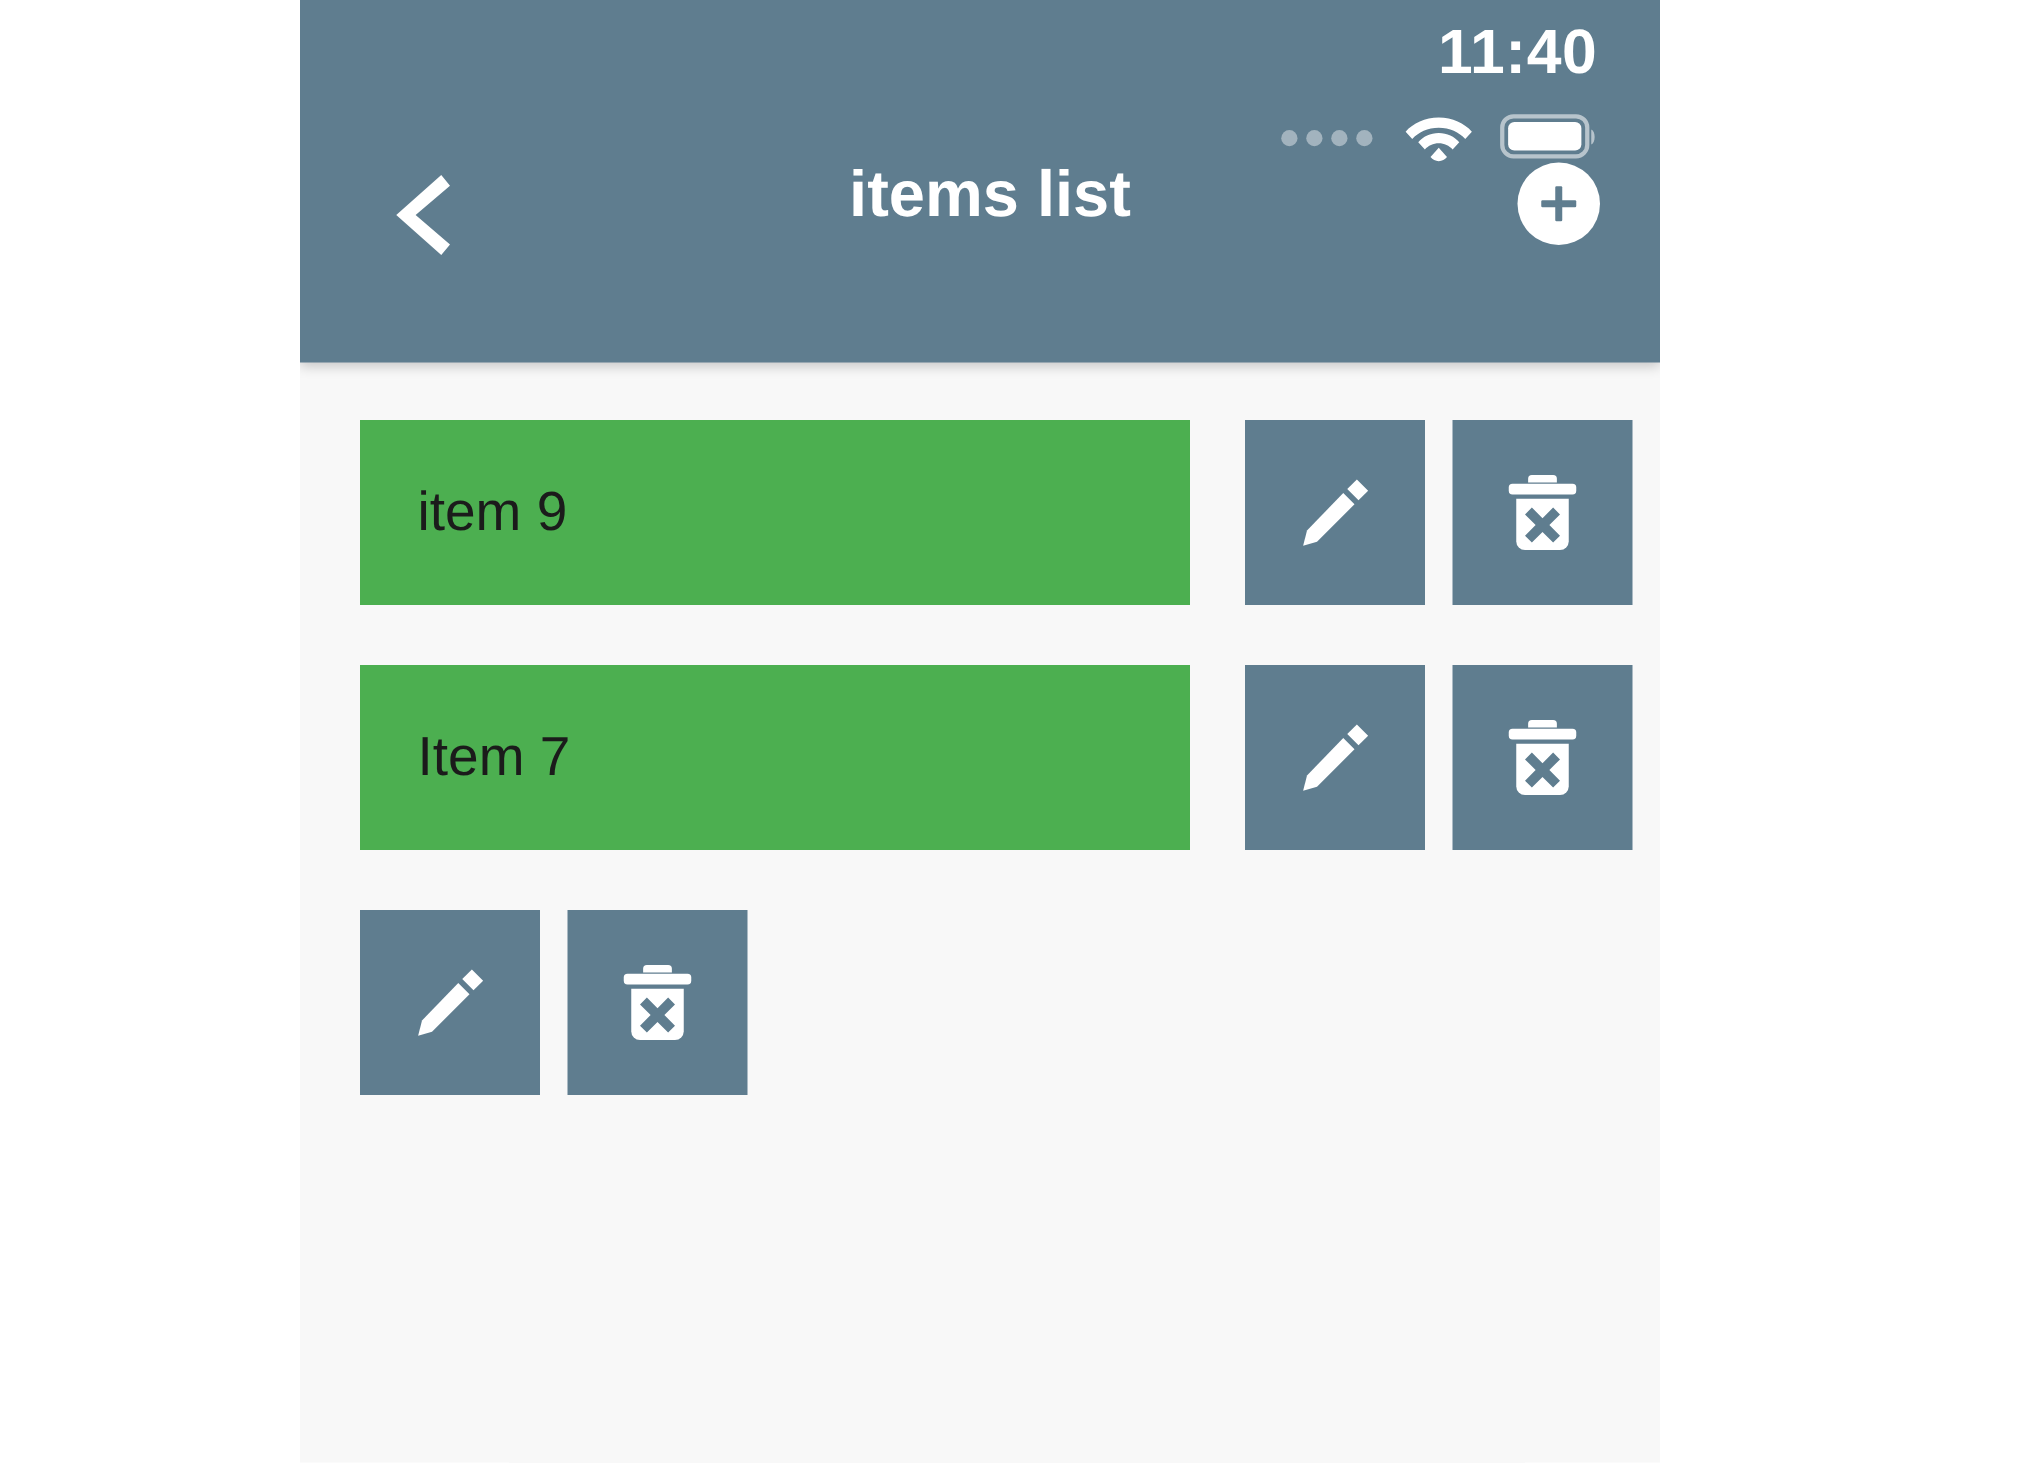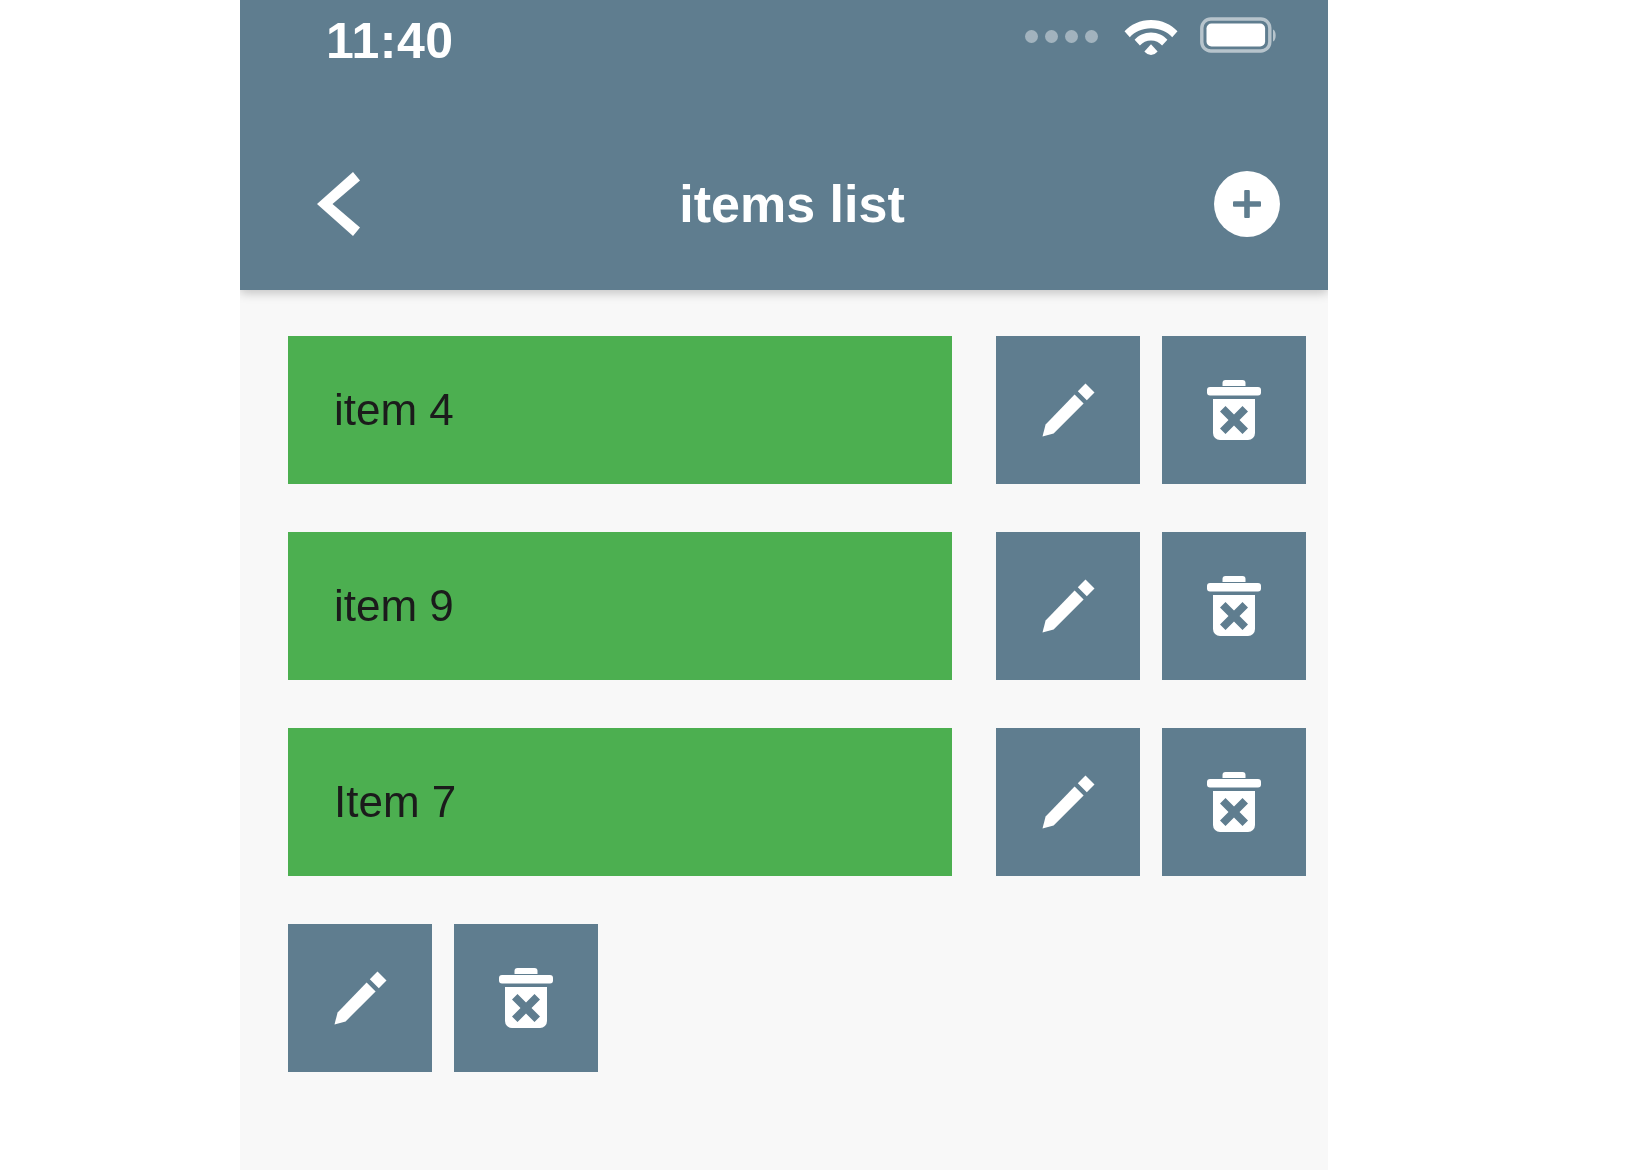--- a/index.html
+++ b/index.html
@@ -42,24 +42,25 @@
     z-index: 5;
   }
 
   
   .statusbar {
     position: absolute;
     left: 0; top: 0;
     width: 100%;
     height: 130px;
     display: flex;
-    align-items: flex-start;
+    align-items: flex-end;
     justify-content: space-between;
     padding: 12px 50px 0 86px;
     box-sizing: border-box;
+    flex-direction: column;
   }
   .status-time {
     color: #ffffff;
     font-size: 50px;
     font-weight: 700;
     letter-spacing: 0.5px;
     line-height: 1;
     margin-top: 4px;
   }
   .status-right {
@@ -85,21 +86,21 @@
   .battery-icon { display:block; }
 
   
   .navrow {
     position: absolute;
     left: 0;
     top: 130px;
     width: 100%;
     height: 160px;
     display: flex;
-    align-items: center;
+    align-items: flex-start;
     padding: 0 38px 12px 56px;
     box-sizing: border-box;
   }
   .back-btn {
     width: 84px;
     height: 84px;
     display: flex;
     align-items: center;
     justify-content: center;
     flex: 0 0 auto;
@@ -212,86 +213,69 @@
           <svg width="40" height="40" viewBox="0 0 40 40">
             <rect x="17.2" y="6" width="5.6" height="28" rx="1" fill="#5f7d8f"></rect>
             <rect x="6" y="17.2" width="28" height="5.6" rx="1" fill="#5f7d8f"></rect>
           </svg>
         </div>
       </div>
     </div>
 
     <div class="list">
 
+
       <div class="row">
-        <div class="row-label">item 4</div>
+        <div class="row-label">item 9</div>
         <div class="action-btn edit">
           <svg width="66" height="66" viewBox="0 0 66 66">
             <path d="M50.5 6.5 L59.5 15.5 L51.8 23.2 L42.8 14.2 Z" fill="#ffffff"></path>
             <path d="M39.6 17.4 L48.6 26.4 L18.6 56.4 L7.5 59.5 L10.6 47.4 Z" fill="#ffffff"></path>
           </svg>
         </div>
         <div class="action-btn delete">
           <svg width="58" height="66" viewBox="0 0 58 66">
             <path d="M20.5 3 h17 a3 3 0 0 1 3 3 v3 h-23 v-3 a3 3 0 0 1 3 -3 z" fill="#ffffff"></path>
             <rect x="2" y="10" width="54" height="8.5" rx="3" fill="#ffffff"></rect>
             <path d="M8 22 h42 v34 a7 7 0 0 1 -7 7 h-28 a7 7 0 0 1 -7 -7 z" fill="#ffffff"></path>
             <path d="M20.5 29 L29 37.5 L37.5 29 L43 34.5 L34.5 43 L43 51.5 L37.5 57 L29 48.5 L20.5 57 L15 51.5 L23.5 43 L15 34.5 Z" fill="#5f7d8f"></path>
           </svg>
         </div>
       </div>
 
       <div class="row">
-        <div class="row-label">item 9</div>
+        <div class="row-label">Item 7</div>
         <div class="action-btn edit">
           <svg width="66" height="66" viewBox="0 0 66 66">
             <path d="M50.5 6.5 L59.5 15.5 L51.8 23.2 L42.8 14.2 Z" fill="#ffffff"></path>
             <path d="M39.6 17.4 L48.6 26.4 L18.6 56.4 L7.5 59.5 L10.6 47.4 Z" fill="#ffffff"></path>
           </svg>
         </div>
         <div class="action-btn delete">
           <svg width="58" height="66" viewBox="0 0 58 66">
             <path d="M20.5 3 h17 a3 3 0 0 1 3 3 v3 h-23 v-3 a3 3 0 0 1 3 -3 z" fill="#ffffff"></path>
             <rect x="2" y="10" width="54" height="8.5" rx="3" fill="#ffffff"></rect>
             <path d="M8 22 h42 v34 a7 7 0 0 1 -7 7 h-28 a7 7 0 0 1 -7 -7 z" fill="#ffffff"></path>
             <path d="M20.5 29 L29 37.5 L37.5 29 L43 34.5 L34.5 43 L43 51.5 L37.5 57 L29 48.5 L20.5 57 L15 51.5 L23.5 43 L15 34.5 Z" fill="#5f7d8f"></path>
           </svg>
         </div>
       </div>
 
       <div class="row">
-        <div class="row-label">Item 7</div>
         <div class="action-btn edit">
           <svg width="66" height="66" viewBox="0 0 66 66">
             <path d="M50.5 6.5 L59.5 15.5 L51.8 23.2 L42.8 14.2 Z" fill="#ffffff"></path>
             <path d="M39.6 17.4 L48.6 26.4 L18.6 56.4 L7.5 59.5 L10.6 47.4 Z" fill="#ffffff"></path>
           </svg>
         </div>
         <div class="action-btn delete">
           <svg width="58" height="66" viewBox="0 0 58 66">
             <path d="M20.5 3 h17 a3 3 0 0 1 3 3 v3 h-23 v-3 a3 3 0 0 1 3 -3 z" fill="#ffffff"></path>
             <rect x="2" y="10" width="54" height="8.5" rx="3" fill="#ffffff"></rect>
             <path d="M8 22 h42 v34 a7 7 0 0 1 -7 7 h-28 a7 7 0 0 1 -7 -7 z" fill="#ffffff"></path>
             <path d="M20.5 29 L29 37.5 L37.5 29 L43 34.5 L34.5 43 L43 51.5 L37.5 57 L29 48.5 L20.5 57 L15 51.5 L23.5 43 L15 34.5 Z" fill="#5f7d8f"></path>
           </svg>
         </div>
       </div>
 
-      <div class="row">
-        <div class="action-btn edit">
-          <svg width="66" height="66" viewBox="0 0 66 66">
-            <path d="M50.5 6.5 L59.5 15.5 L51.8 23.2 L42.8 14.2 Z" fill="#ffffff"></path>
-            <path d="M39.6 17.4 L48.6 26.4 L18.6 56.4 L7.5 59.5 L10.6 47.4 Z" fill="#ffffff"></path>
-          </svg>
-        </div>
-        <div class="action-btn delete">
-          <svg width="58" height="66" viewBox="0 0 58 66">
-            <path d="M20.5 3 h17 a3 3 0 0 1 3 3 v3 h-23 v-3 a3 3 0 0 1 3 -3 z" fill="#ffffff"></path>
-            <rect x="2" y="10" width="54" height="8.5" rx="3" fill="#ffffff"></rect>
-            <path d="M8 22 h42 v34 a7 7 0 0 1 -7 7 h-28 a7 7 0 0 1 -7 -7 z" fill="#ffffff"></path>
-            <path d="M20.5 29 L29 37.5 L37.5 29 L43 34.5 L34.5 43 L43 51.5 L37.5 57 L29 48.5 L20.5 57 L15 51.5 L23.5 43 L15 34.5 Z" fill="#5f7d8f"></path>
-          </svg>
-        </div>
-      </div>
-
     </div>
   </div>
 </div>
 
 </body></html>

